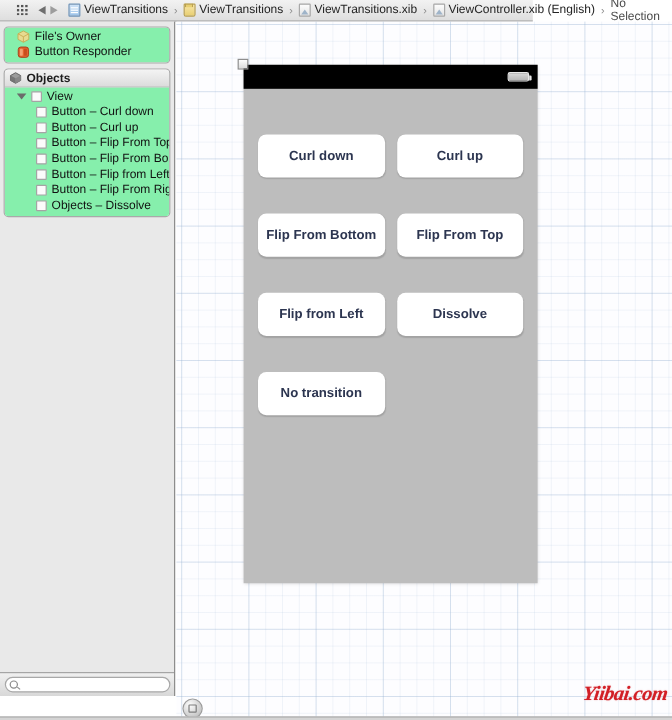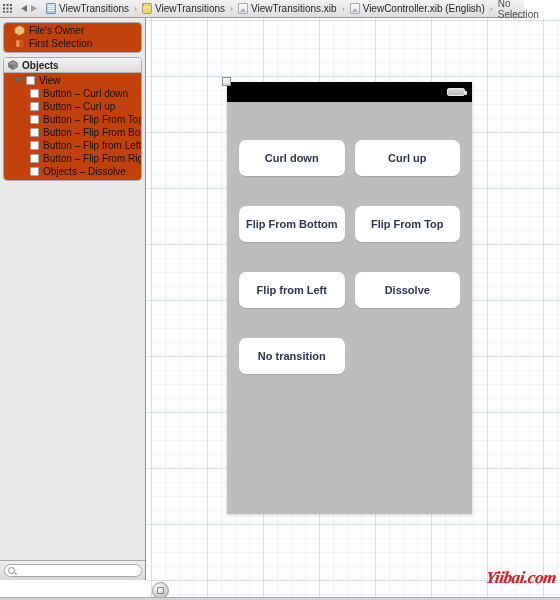--- a/index.html
+++ b/index.html
@@ -6,24 +6,24 @@
   html, body {
     width: 560px; height: 600px; overflow: hidden;
     font-family: "Liberation Sans", sans-serif;
     font-size: 11px; color: #1a1a1a;
     background: #ffffff;
   }
   #app { position: relative; width: 560px; height: 600px; }
 
   
   .jumpbar {
-    position: absolute; left: 0; top: 0; width: 524px; height: 18px;
+    position: absolute; left: 0; top: 0; width: 444px; height: 18px;
     background: linear-gradient(#f2f2f2, #dedede);
     border-bottom: 1px solid #9a9a9a;
-    display: flex; align-items: center; padding-left: 3px;
+    display: flex; align-items: center; padding-left: 14px;
     font-size: 10px;
   }
   .jb-icon-btn {
     width: 17px; height: 14px; display: flex; align-items: center; justify-content: center;
     color: #4a4a4a;
   }
   .grid-glyph { display:block; width:11px; height:9px; }
   .arrow-btn { width: 16px; height: 14px; display:flex; align-items:center; justify-content:center; }
   .arrow-btn svg { display:block; }
   .jb-sep { width:1px; height:12px; background:#b6b6b6; margin:0 3px; }
@@ -53,21 +53,21 @@
     border-radius: 4px;
     overflow: hidden;
   }
   .sect-head {
     height: 15px; display: flex; align-items: center; gap: 4px;
     padding-left: 4px;
     background: linear-gradient(#f4f4f4,#dcdcdc);
     border-bottom: 1px solid #b4b4b4;
     font-weight: bold; font-size: 10px; color: #1d1d1d;
   }
-  .sect-body { background:#c2410c; padding: 1px 0 2px 0; }
+  .sect-body { background:#86efac; padding: 1px 0 2px 0; }
   .row {
     height: 13px; display: flex; align-items: center; gap: 4px;
     padding-left: 16px; font-size: 10px; color: #111; white-space: nowrap;
   }
   .row.indent1 { padding-left: 10px; }
   .row.indent2 { padding-left: 26px; }
   .disclosure { width: 8px; height: 8px; display:inline-block; flex:0 0 auto; position: relative;}
   .disclosure:after{ content:''; position:absolute; left:0; top:1px; width:0;height:0;
       border-left:4px solid transparent; border-right:4px solid transparent; border-top:5px solid #6b6b6b;}
   .obj-box { width: 9px; height: 9px; border:1px solid #a4a4a4; background:#fbfbfb; border-radius:1px; flex:0 0 auto;}
@@ -110,21 +110,21 @@
   }
   .canvas-bottom-btn {
     width:17px;height:17px;border-radius:50%;
     background: radial-gradient(circle at 35% 30%, #fdfdfd, #c9c9c9 70%, #a9a9a9);
     border:1px solid #9b9b9b;
     display:flex;align-items:center;justify-content:center;
   }
   .cbb-inner{ width:7px;height:7px;border:1.5px solid #7d7d7d;border-radius:1px;}
 
   
-  .device-wrap { position: absolute; left: 56px; top: 64px; margin-left: 24px; }
+  .device-wrap { position: absolute; left: 56px; top: 36px; }
   .handle {
     position:absolute; left:-5px; top:-5px; width:9px; height:9px;
     background: linear-gradient(#fdfdfd,#dadada);
     border:1px solid #8e8e8e;
   }
   .device {
     width: 245px; height: 432px;
     background: #bdbdbd;
     box-shadow: 0 1px 3px rgba(0,0,0,.18);
   }
@@ -231,21 +231,21 @@
             <line x1="5.5" y1="5.6" x2="5.5" y2="10.2" stroke="#c9a94e" stroke-width="0.7"></line>
           </svg>
           <span>File's Owner</span>
         </div>
         <div class="row indent1">
           <svg class="icon-resp" viewBox="0 0 11 11">
             <rect x="1.2" y="1.2" width="8.6" height="8.6" rx="2.2" fill="#e2622c" stroke="#a9401a" stroke-width="0.8"></rect>
             <rect x="2.6" y="2.6" width="2.4" height="5.8" rx="0.6" fill="#f3a070"></rect>
             <rect x="6" y="2.6" width="2.4" height="5.8" rx="0.6" fill="#c94d1d"></rect>
           </svg>
-          <span>First Selection</span>
+          <span>Button Responder</span>
         </div>
       </div>
     </div>
 
     <div class="sect">
       <div class="sect-head">
         <svg class="icon-cube" viewBox="0 0 10 10">
           <polygon points="5,0.6 9.3,3 9.3,7 5,9.4 0.7,7 0.7,3" fill="#9b9b9b" stroke="#5f5f5f" stroke-width="0.8"></polygon>
           <polygon points="0.7,3 5,5.2 5,9.4 0.7,7" fill="#757575"></polygon>
           <polygon points="9.3,3 5,5.2 5,9.4 9.3,7" fill="#868686"></polygon>

